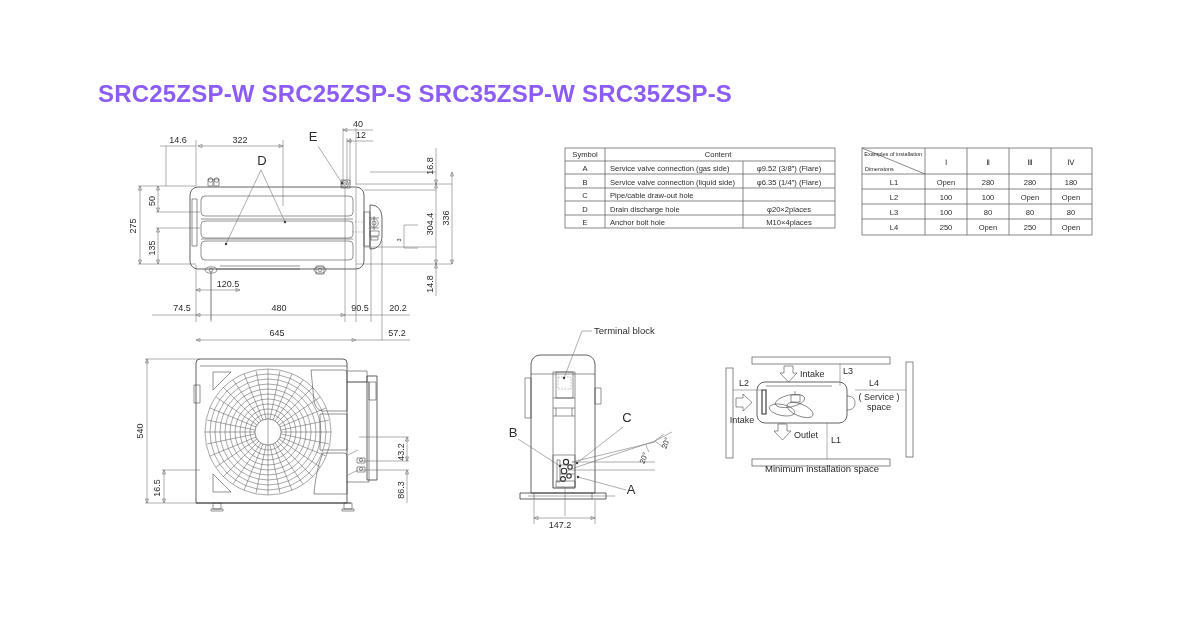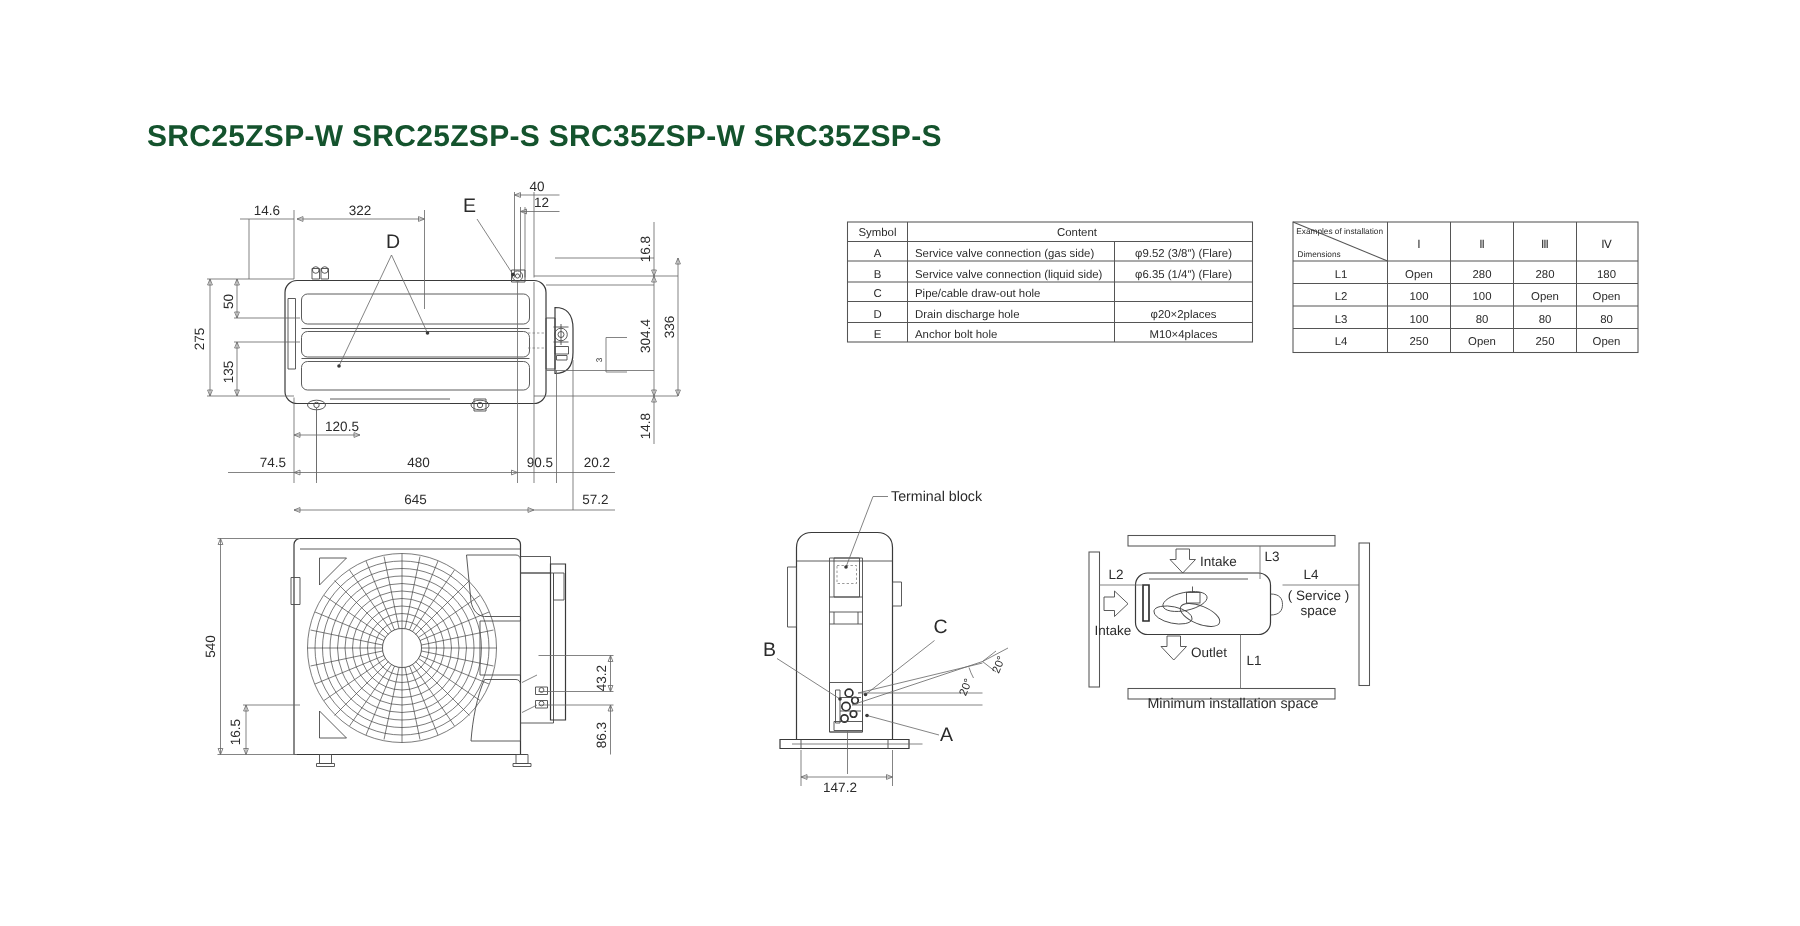--- a/index.html
+++ b/index.html
@@ -12,23 +12,23 @@
     position: relative;
     width: 1200px;
     height: 617px;
     background: #ffffff;
     overflow: hidden;
   }
   #page-title {
     position: absolute;
     left: 98px;
     top: 80px;
-    font-size: 20px;
+    font-size: 24px;
     font-weight: bold;
-    color: #14532d;
+    color: #8b5cf6;
     letter-spacing: 0.2px;
     white-space: nowrap;
   }
   svg { display: block; }
   .dwg {
     position: absolute;
     left: 0; top: 0;
   }
   text { font-family: "Liberation Sans", sans-serif; fill: #2b2b2b; }
   .dim  { font-size: 9px; }

